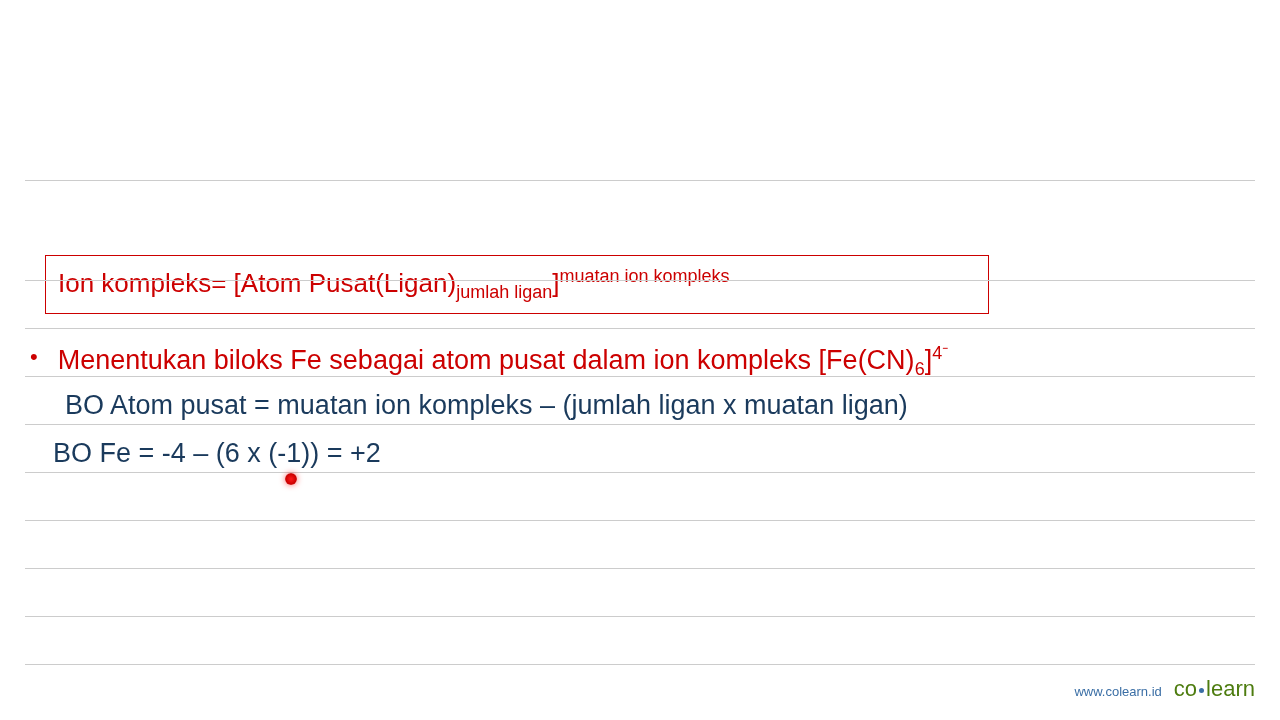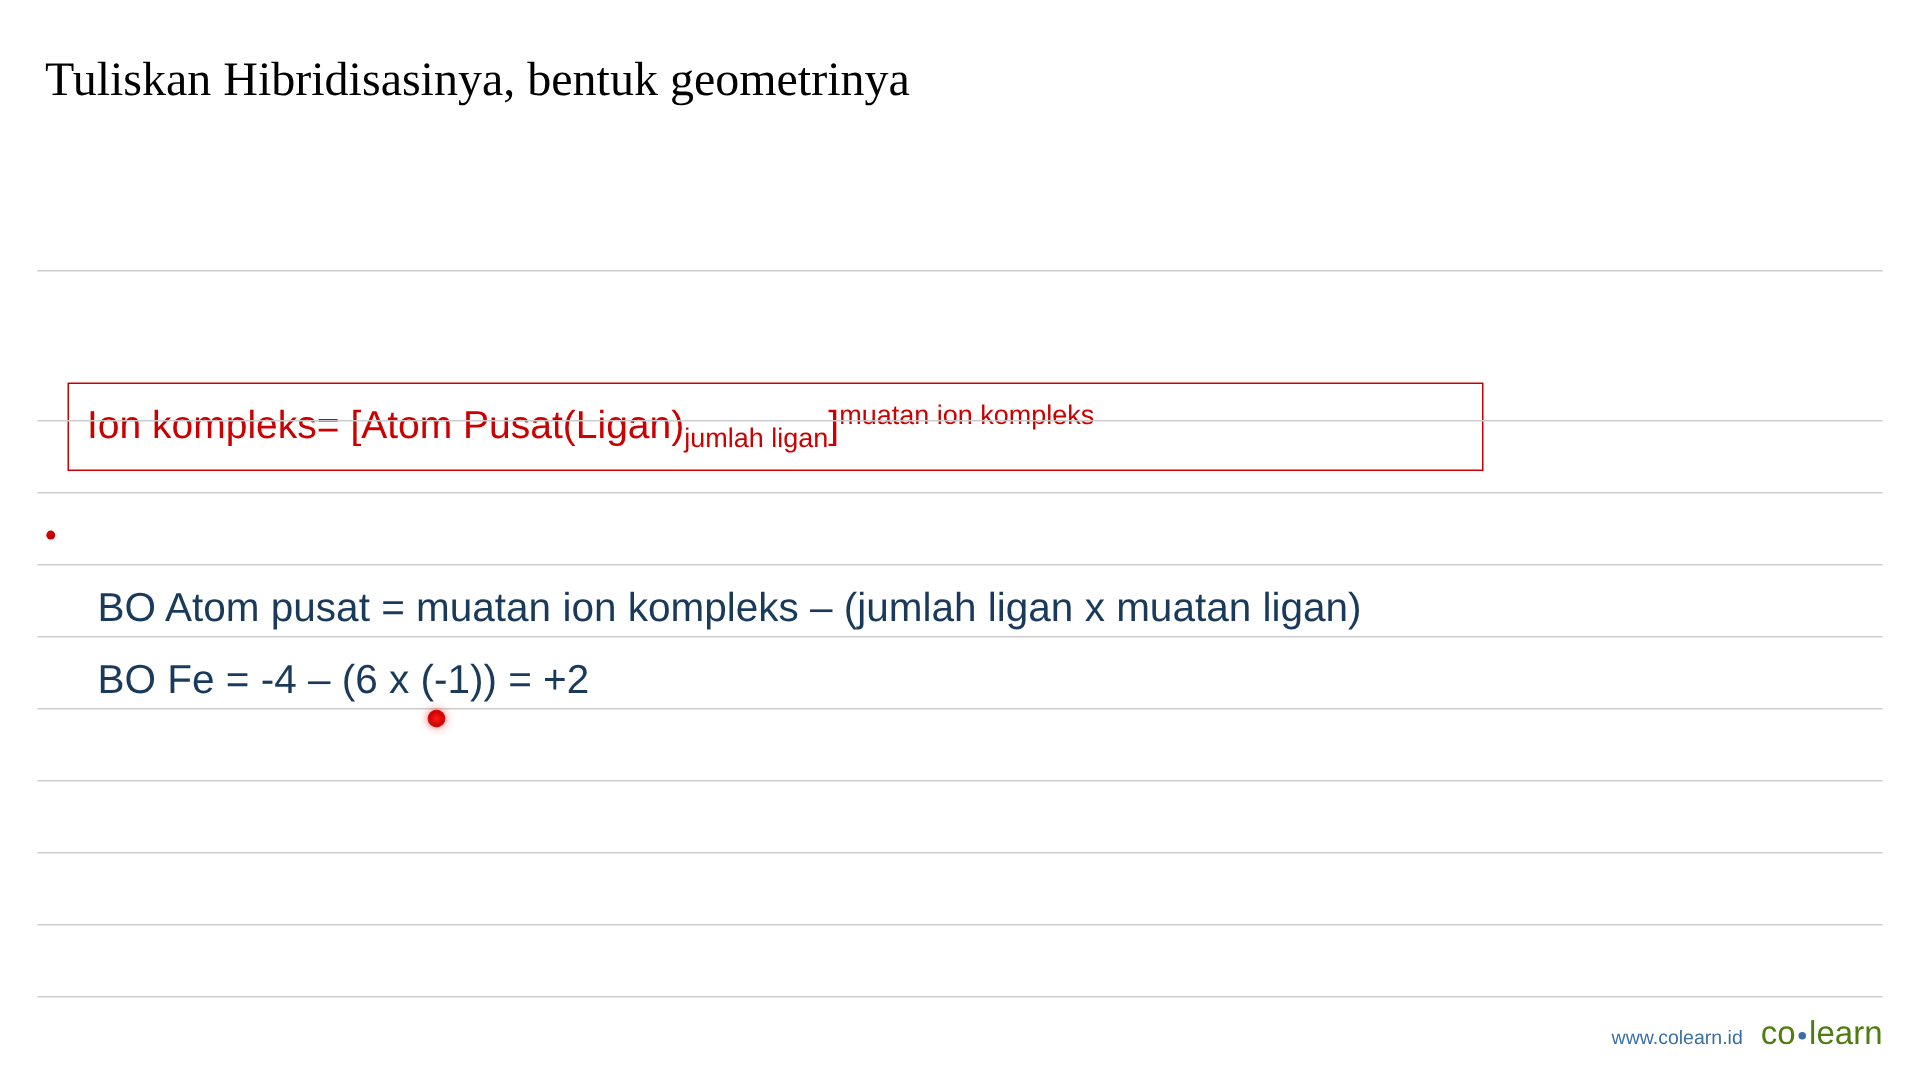--- a/index.html
+++ b/index.html
@@ -131,49 +131,51 @@
       background: #3a6ea5;
       border-radius: 50%;
       vertical-align: middle;
       margin: 0 2px;
     }
   </style>
 </head>
 <body>
 
 <div class="content">
-  <div class="question">Tuliskan Hibridisasinya, bentuk geometrinya</div>
 </div>
 
 <hr class="hr-line" style="position:absolute;left:25px;right:25px;top:180px">
 
 <div class="box-container" style="position:absolute;top:225px;left:35px">
   <div class="red-box">
     <span class="red-text">
       <span>Ion kompleks= [Atom Pusat(Ligan)</span><span class="sub">jumlah ligan</span><span>]</span><span class="sup">muatan ion kompleks</span>
     </span>
   </div>
 </div>
 
 <hr class="hr-line" style="position:absolute;left:25px;right:25px;top:280px">
 <hr class="hr-line" style="position:absolute;left:25px;right:25px;top:328px">
 
 <div style="position:absolute;top:340px;left:30px;right:30px">
   <div class="bullet-row">
     <span class="bullet">•</span>
+    <span class="bullet-text">
+      <span>Menentukan biloks Fe sebagai atom pusat dalam ion kompleks [Fe(CN)</span><span class="sub">6</span><span>]</span><span class="sup">4⁻</span>
+    </span>
   </div>
 </div>
 
 <hr class="hr-line" style="position:absolute;left:25px;right:25px;top:376px">
 
 <div class="blue-text" style="position:absolute;top:390px;left:30px">BO Atom pusat = muatan ion kompleks – (jumlah ligan x muatan ligan)</div>
 
 <hr class="hr-line" style="position:absolute;left:25px;right:25px;top:424px">
 
-<div class="blue-text" style="position:absolute;top:438px;left:30px">BO Fe = -4 – (6 x (-1)) = +2</div>
+<div class="blue-text" style="position:absolute;top:438px;left:18px">BO Fe = -4 – (6 x (-1)) = +2</div>
 
 <hr class="hr-line" style="position:absolute;left:25px;right:25px;top:472px">
 <hr class="hr-line" style="position:absolute;left:25px;right:25px;top:520px">
 <hr class="hr-line" style="position:absolute;left:25px;right:25px;top:568px">
 <hr class="hr-line" style="position:absolute;left:25px;right:25px;top:616px">
 <hr class="hr-line" style="position:absolute;left:25px;right:25px;top:664px">
 
 <div class="pointer"></div>
 
 <div class="footer">

